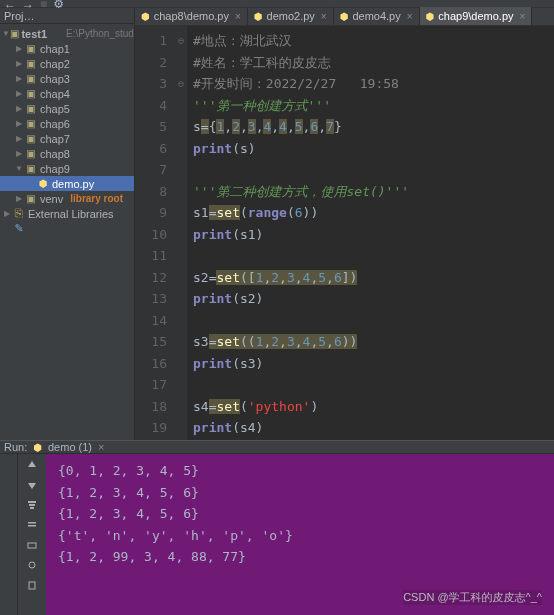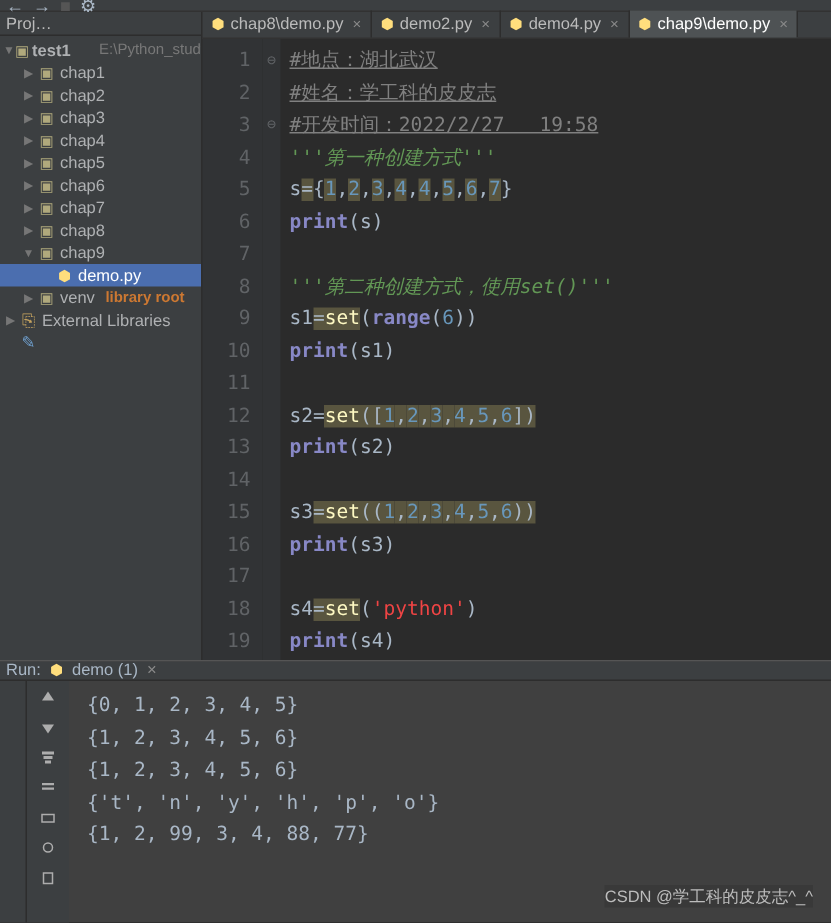--- a/index.html
+++ b/index.html
@@ -24,28 +24,28 @@
 .tab.active { background: #4e5254; color: #fff; }
 .tab .close { color: #8a8a8a; font-size: 10px; margin-left: 2px; }
 .code-area { flex: 1; display: flex; font-family: Consolas, monospace; font-size: 13px; line-height: 21.5px; }
 .gutter { width: 40px; background: #313335; color: #606366; text-align: right; padding: 4px 8px 0 0; }
 .gutter div { height: 21.5px; }
 .mark-col { width: 12px; background: #313335; padding-top: 4px; }
 .mark-col div { height: 21.5px; display: flex; align-items: center; justify-content: center; color: #606366; font-size: 10px; }
 .code { flex: 1; padding: 4px 0 0 6px; white-space: pre; color: #a9b7c6; }
 .code .line { height: 21.5px; }
 .c-comment { color: #808080; }
-.c-comment.u { text-decoration: underline; }
+.c-comment.u { }
 .c-dstr { color: #629755; font-style: italic; }
 .c-str { color: #ef4444; }
 .c-num { color: #6897bb; }
 .c-builtin { color: #8888c6; font-weight: bold; }
 .c-call { color: #fef9c3; }
 .hl-bg { background: #59553f; }
-.run-panel { height: 175px; background: #404040; border-top: 1px solid #555; display: flex; flex-direction: column; }
+.run-panel { height: 175px; background: #701a75; border-top: 1px solid #555; display: flex; flex-direction: column; }
 .run-header { height: 17px; background: #3c3f41; display: flex; align-items: center; font-size: 11px; padding-left: 4px; gap: 6px; border-bottom: 1px solid #2d2d2d; }
 .run-body { flex: 1; display: flex; }
 .run-gutter { width: 28px; background: #3c3f41; display: flex; flex-direction: column; align-items: center; padding-top: 4px; gap: 6px; }
 .run-gutter svg { width: 14px; height: 14px; }
 .left-strip { width: 18px; background: #3c3f41; display: flex; flex-direction: column; align-items: center; padding-top: 4px; gap: 6px; border-right: 1px solid #2d2d2d;}
 .run-output { flex: 1; font-family: Consolas, monospace; font-size: 13px; line-height: 21.5px; padding: 6px 0 0 12px; color: #a9b7c6; }
 .run-output div { height: 21.5px; }
 .watermark { position: absolute; bottom: 10px; right: 12px; font-size: 11px; color: #bcbcbc; background: rgba(0,0,0,0.1); }
 .py-icon { color: #ffde7d; font-size: 10px; }
 .folder-icon { color: #b0a97c; font-size: 10px; }

